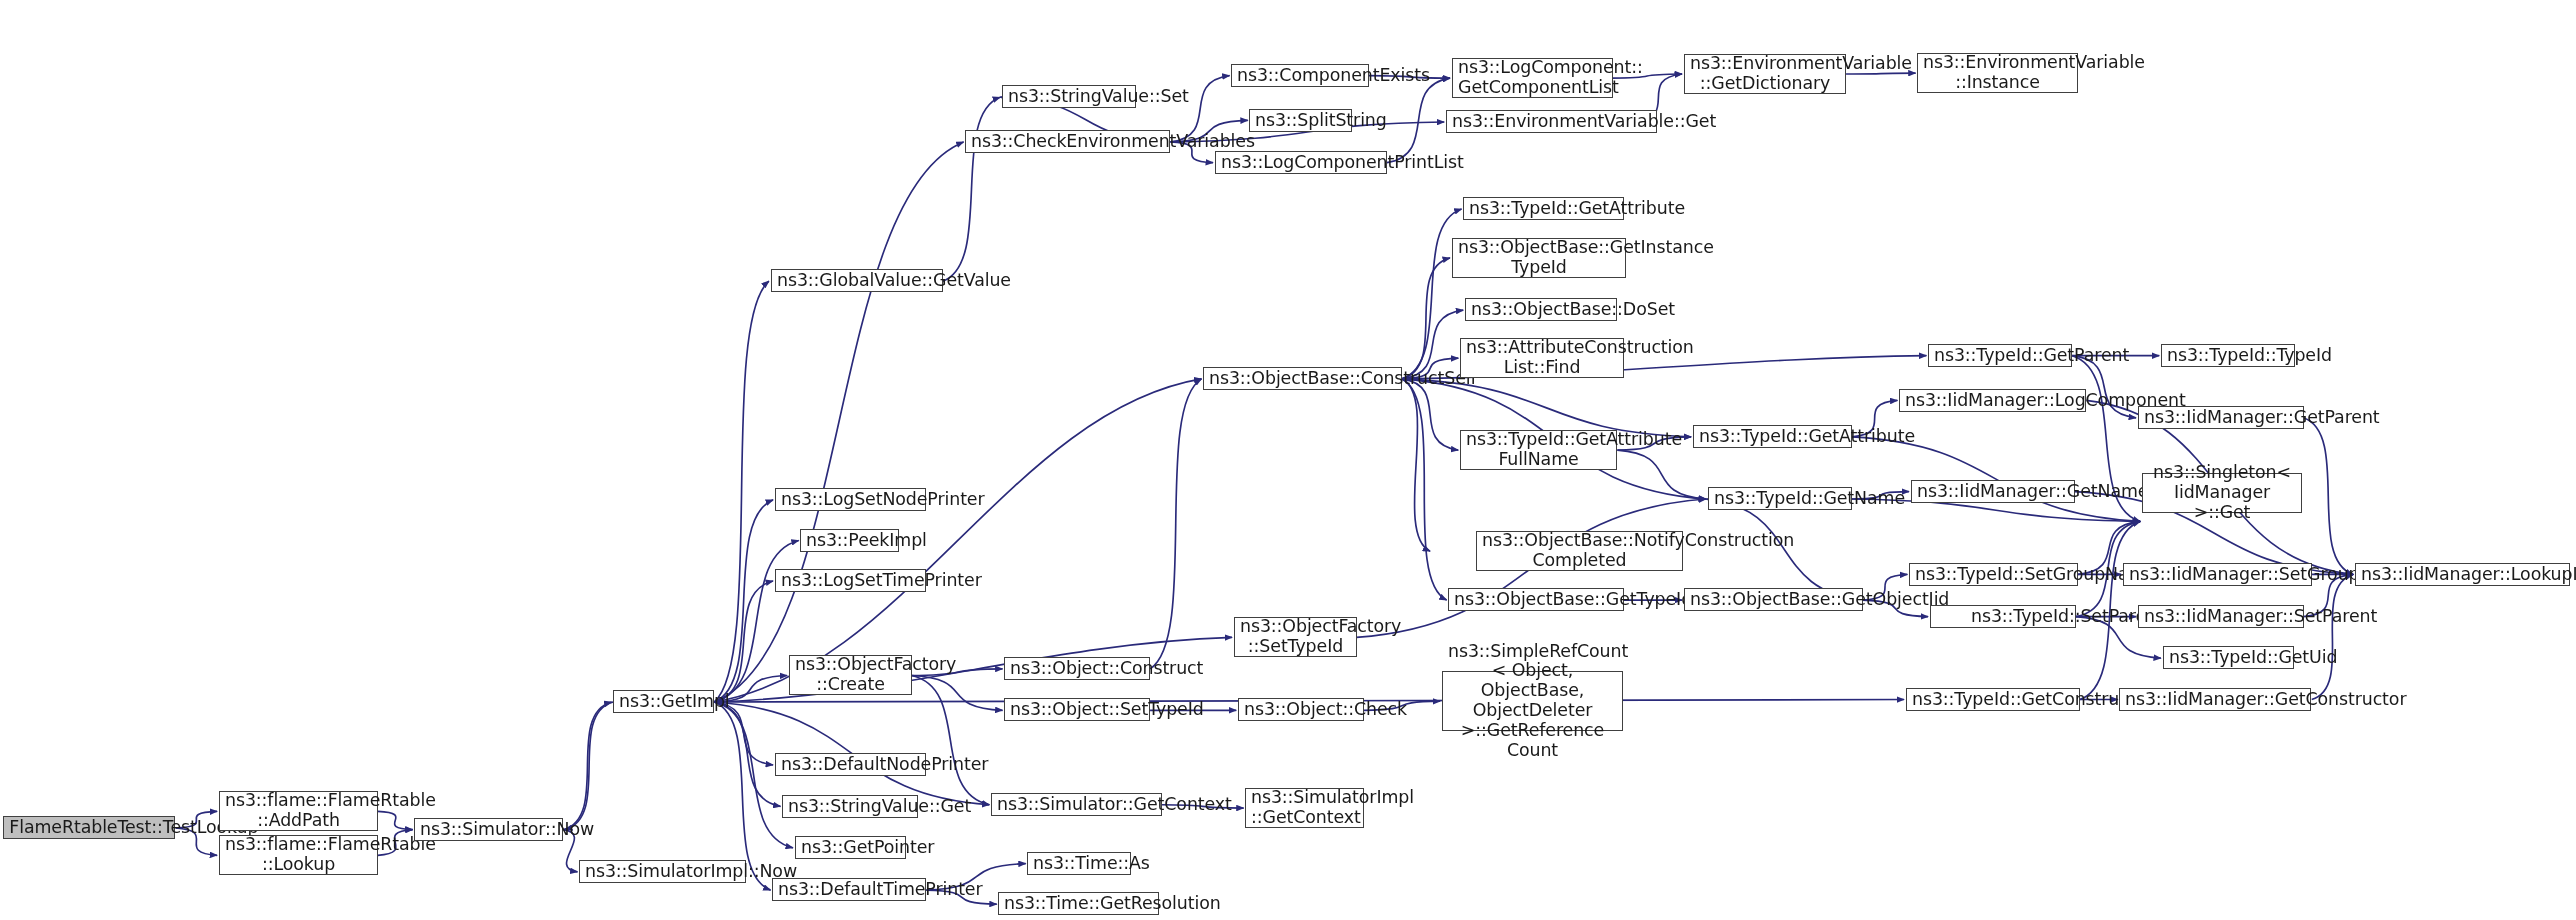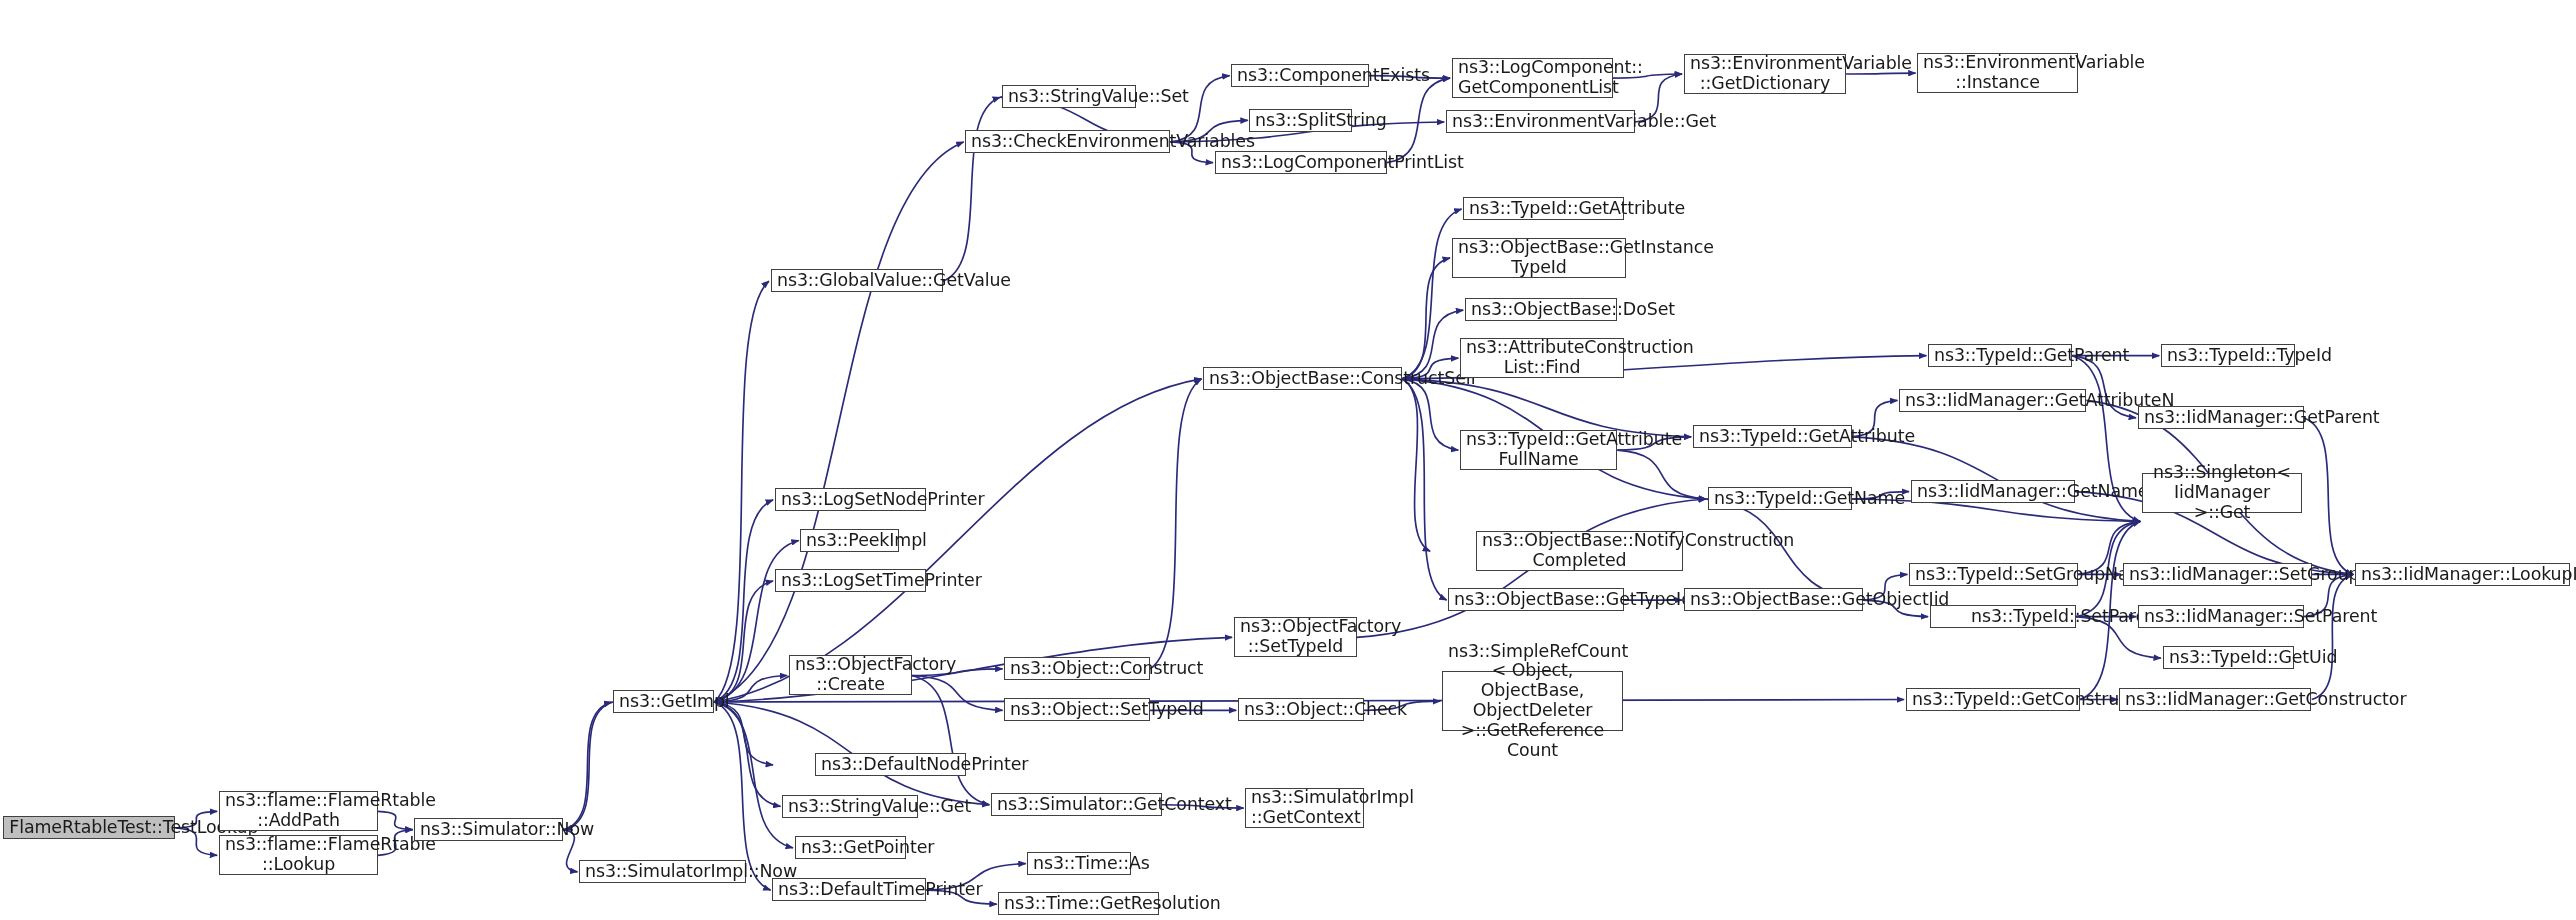--- a/index.html
+++ b/index.html
@@ -140,21 +140,21 @@
 ::Lookup</span></div>
       <div class="node" style="left: 414px; top: 818px; width: 149px; height: 23px;"><span>ns3::Simulator::Now</span></div>
       <div class="node" style="left: 579px; top: 860px; width: 167px; height: 23px;"><span>ns3::SimulatorImpl::Now</span></div>
       <div class="node" style="left: 613px; top: 690px; width: 101px; height: 23px;"><span>ns3::GetImpl</span></div>
       <div class="node" style="left: 771px; top: 269px; width: 172px; height: 23px;"><span>ns3::GlobalValue::GetValue</span></div>
       <div class="node" style="left: 775px; top: 488px; width: 151px; height: 23px;"><span>ns3::LogSetNodePrinter</span></div>
       <div class="node" style="left: 800px; top: 529px; width: 99px; height: 23px;"><span>ns3::PeekImpl</span></div>
       <div class="node" style="left: 775px; top: 569px; width: 151px; height: 23px;"><span>ns3::LogSetTimePrinter</span></div>
       <div class="node" style="left: 789px; top: 655px; width: 123px; height: 40px;"><span>ns3::ObjectFactory
 ::Create</span></div>
-      <div class="node" style="left: 815px; top: 753px; width: 151px; height: 23px;"><span>ns3::DefaultNodePrinter</span></div>
+      <div class="node" style="left: 775px; top: 753px; width: 151px; height: 23px;"><span>ns3::DefaultNodePrinter</span></div>
       <div class="node" style="left: 782px; top: 795px; width: 136px; height: 23px;"><span>ns3::StringValue::Get</span></div>
       <div class="node" style="left: 795px; top: 836px; width: 111px; height: 23px;"><span>ns3::GetPointer</span></div>
       <div class="node" style="left: 772px; top: 878px; width: 154px; height: 23px;"><span>ns3::DefaultTimePrinter</span></div>
       <div class="node" style="left: 965px; top: 130px; width: 205px; height: 23px;"><span>ns3::CheckEnvironmentVariables</span></div>
       <div class="node" style="left: 1002px; top: 85px; width: 134px; height: 23px;"><span>ns3::StringValue::Set</span></div>
       <div class="node" style="left: 1004px; top: 657px; width: 146px; height: 23px;"><span>ns3::Object::Construct</span></div>
       <div class="node" style="left: 1004px; top: 698px; width: 146px; height: 23px;"><span>ns3::Object::SetTypeId</span></div>
       <div class="node" style="left: 991px; top: 793px; width: 171px; height: 23px;"><span>ns3::Simulator::GetContext</span></div>
       <div class="node" style="left: 1234px; top: 617px; width: 123px; height: 40px;"><span>ns3::ObjectFactory
 ::SetTypeId</span></div>
@@ -175,30 +175,30 @@
 FullName</span></div>
       <div class="node" style="left: 1476px; top: 531px; width: 207px; height: 40px;"><span>ns3::ObjectBase::NotifyConstruction
 Completed</span></div>
       <div class="node" style="left: 1448px; top: 588px; width: 176px; height: 23px;"><span>ns3::ObjectBase::GetTypeId</span></div>
       <div class="node" style="left: 1442px; top: 671px; width: 181px; height: 60px;"><span>ns3::SimpleRefCount
 &lt; Object, ObjectBase,
  ObjectDeleter &gt;::GetReference
 Count</span></div>
       <div class="node" style="left: 1452px; top: 58px; width: 161px; height: 40px;"><span>ns3::LogComponent::
 GetComponentList</span></div>
-      <div class="node" style="left: 1446px; top: 110px; width: 189px; height: 23px;"><span>ns3::EnvironmentVariable::Get</span></div>
+      <div class="node" style="left: 1446px; top: 110px; width: 211px; height: 23px;"><span>ns3::EnvironmentVariable::Get</span></div>
       <div class="node" style="left: 1684px; top: 54px; width: 162px; height: 40px;"><span>ns3::EnvironmentVariable
 ::GetDictionary</span></div>
       <div class="node" style="left: 1917px; top: 53px; width: 161px; height: 40px;"><span>ns3::EnvironmentVariable
 ::Instance</span></div>
       <div class="node" style="left: 1693px; top: 425px; width: 159px; height: 23px;"><span>ns3::TypeId::GetAttribute</span></div>
       <div class="node" style="left: 1708px; top: 487px; width: 144px; height: 23px; align-items: center;"><span>ns3::TypeId::GetName</span></div>
       <div class="node" style="left: 1684px; top: 588px; width: 179px; height: 23px;"><span>ns3::ObjectBase::GetObjectIid</span></div>
       <div class="node" style="left: 1928px; top: 344px; width: 144px; height: 23px;"><span>ns3::TypeId::GetParent</span></div>
-      <div class="node" style="left: 1899px; top: 389px; width: 187px; height: 23px;"><span>ns3::IidManager::GetAttributeN</span></div>
+      <div class="node" style="left: 1899px; top: 389px; width: 187px; height: 23px;"><span>ns3::IidManager::LogComponent</span></div>
       <div class="node" style="left: 1911px; top: 480px; width: 164px; height: 23px;"><span>ns3::IidManager::GetName</span></div>
       <div class="node" style="left: 1909px; top: 563px; width: 169px; height: 23px;"><span>ns3::TypeId::SetGroupName</span></div>
       <div class="node" style="left: 1930px; top: 605px; width: 146px; height: 23px; padding-left: 40px;"><span>ns3::TypeId::SetParent</span></div>
       <div class="node" style="left: 1906px; top: 688px; width: 174px; height: 23px;"><span>ns3::TypeId::GetConstructor</span></div>
       <div class="node" style="left: 2161px; top: 344px; width: 134px; height: 23px;"><span>ns3::TypeId::TypeId</span></div>
       <div class="node" style="left: 2138px; top: 406px; width: 166px; height: 23px;"><span>ns3::IidManager::GetParent</span></div>
       <div class="node" style="left: 2142px; top: 473px; width: 160px; height: 40px;"><span>ns3::Singleton&lt; IidManager
 &gt;::Get</span></div>
       <div class="node" style="left: 2123px; top: 563px; width: 189px; height: 23px;"><span>ns3::IidManager::SetGroupName</span></div>
       <div class="node" style="left: 2138px; top: 605px; width: 166px; height: 23px;"><span>ns3::IidManager::SetParent</span></div>

